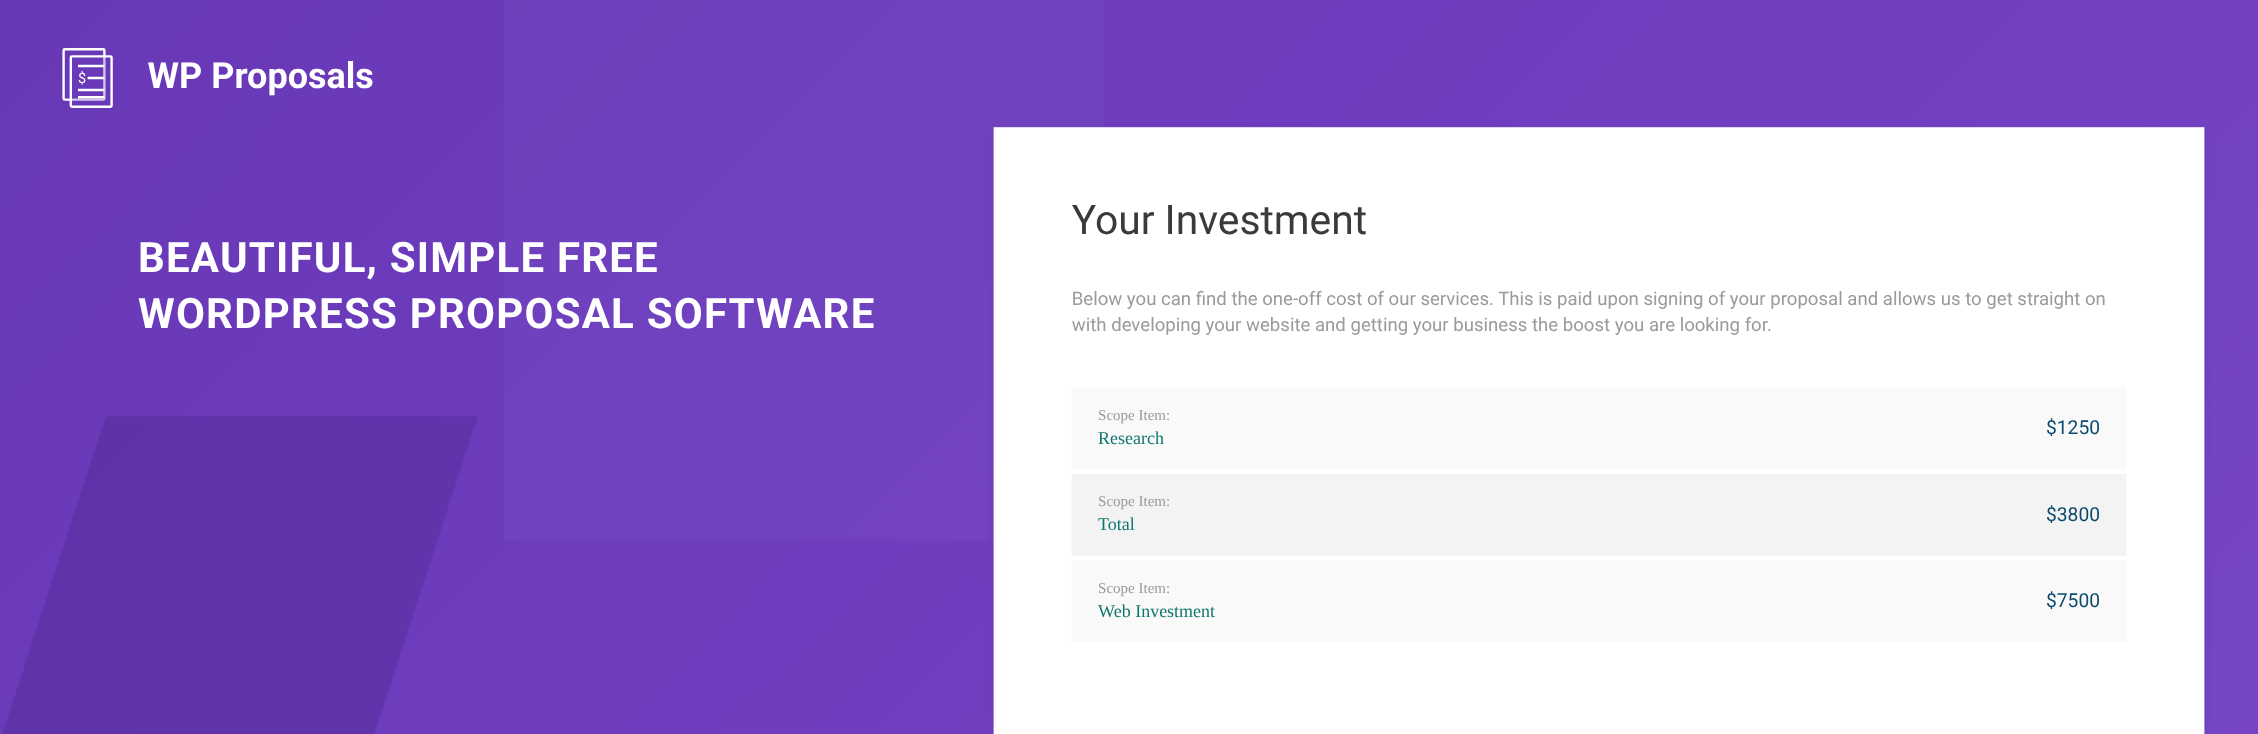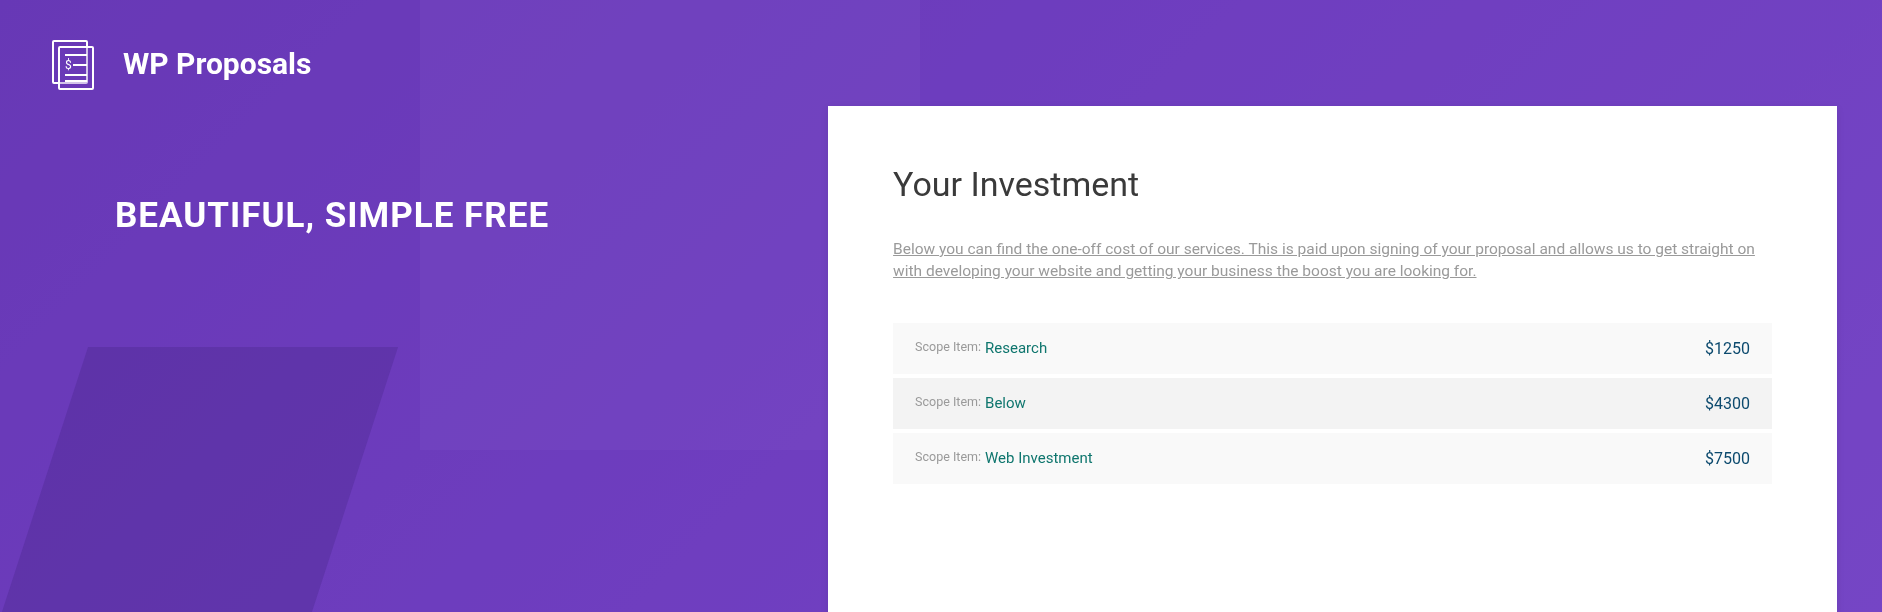--- a/index.html
+++ b/index.html
@@ -94,42 +94,42 @@
       color: #3a3a3a;
       font-size: 34px;
       font-weight: 400;
       margin-bottom: 34px;
     }
     .card-desc {
       color: #9a9a9a;
       font-size: 15.5px;
       line-height: 1.45;
       margin-bottom: 40px;
-      text-decoration: underline;
     }
     .scope-list {
       margin-bottom: 22px;
     }
     .scope-item {
       display: flex;
       justify-content: space-between;
       align-items: center;
       padding: 16px 22px 16px 22px;
       margin-bottom: 4px;
     }
     .scope-item:nth-child(odd) {
       background: #f9f9f9;
     }
     .scope-item:nth-child(even) {
       background: #f3f3f3;
     }
     .scope-left {
       display: flex;
-      flex-direction: row;
+      flex-direction: column;
       gap: 4px;
+      font-family: Liberation Serif, serif;
     }
     .scope-label {
       color: #9a9a9a;
       font-size: 12.5px;
     }
     .scope-name {
       color: #0f766e;
       font-size: 15px;
     }
     .scope-price {
@@ -161,42 +161,43 @@
           <text x="20" y="34" font-size="12" fill="#ffffff" stroke="none">$</text>
           <line x1="28" y1="30" x2="42" y2="30"></line>
           <line x1="20" y1="40" x2="42" y2="40"></line>
           <line x1="20" y1="46" x2="42" y2="46"></line>
         </svg>
       </span>
       <span class="logo-text">WP Proposals</span>
     </div>
     <h1 class="headline">
       <span>BEAUTIFUL, SIMPLE FREE</span><br>
+      <span>WORDPRESS PROPOSAL SOFTWARE</span>
     </h1>
   </div>
 
   <div class="right-panel">
     <div class="card">
       <h2 class="card-title">Your Investment</h2>
       <p class="card-desc">Below you can find the one-off cost of our services. This is paid upon signing of your proposal and allows us to get straight on with developing your website and getting your business the boost you are looking for.</p>
 
       <div class="scope-list">
         <div class="scope-item">
           <div class="scope-left">
             <span class="scope-label">Scope Item:</span>
             <span class="scope-name">Research</span>
           </div>
           <span class="scope-price">$1250</span>
         </div>
         <div class="scope-item">
           <div class="scope-left">
             <span class="scope-label">Scope Item:</span>
-            <span class="scope-name">Below</span>
+            <span class="scope-name">Total</span>
           </div>
-          <span class="scope-price">$4300</span>
+          <span class="scope-price">$3800</span>
         </div>
         <div class="scope-item">
           <div class="scope-left">
             <span class="scope-label">Scope Item:</span>
             <span class="scope-name">Web Investment</span>
           </div>
           <span class="scope-price">$7500</span>
         </div>
       </div>
 

